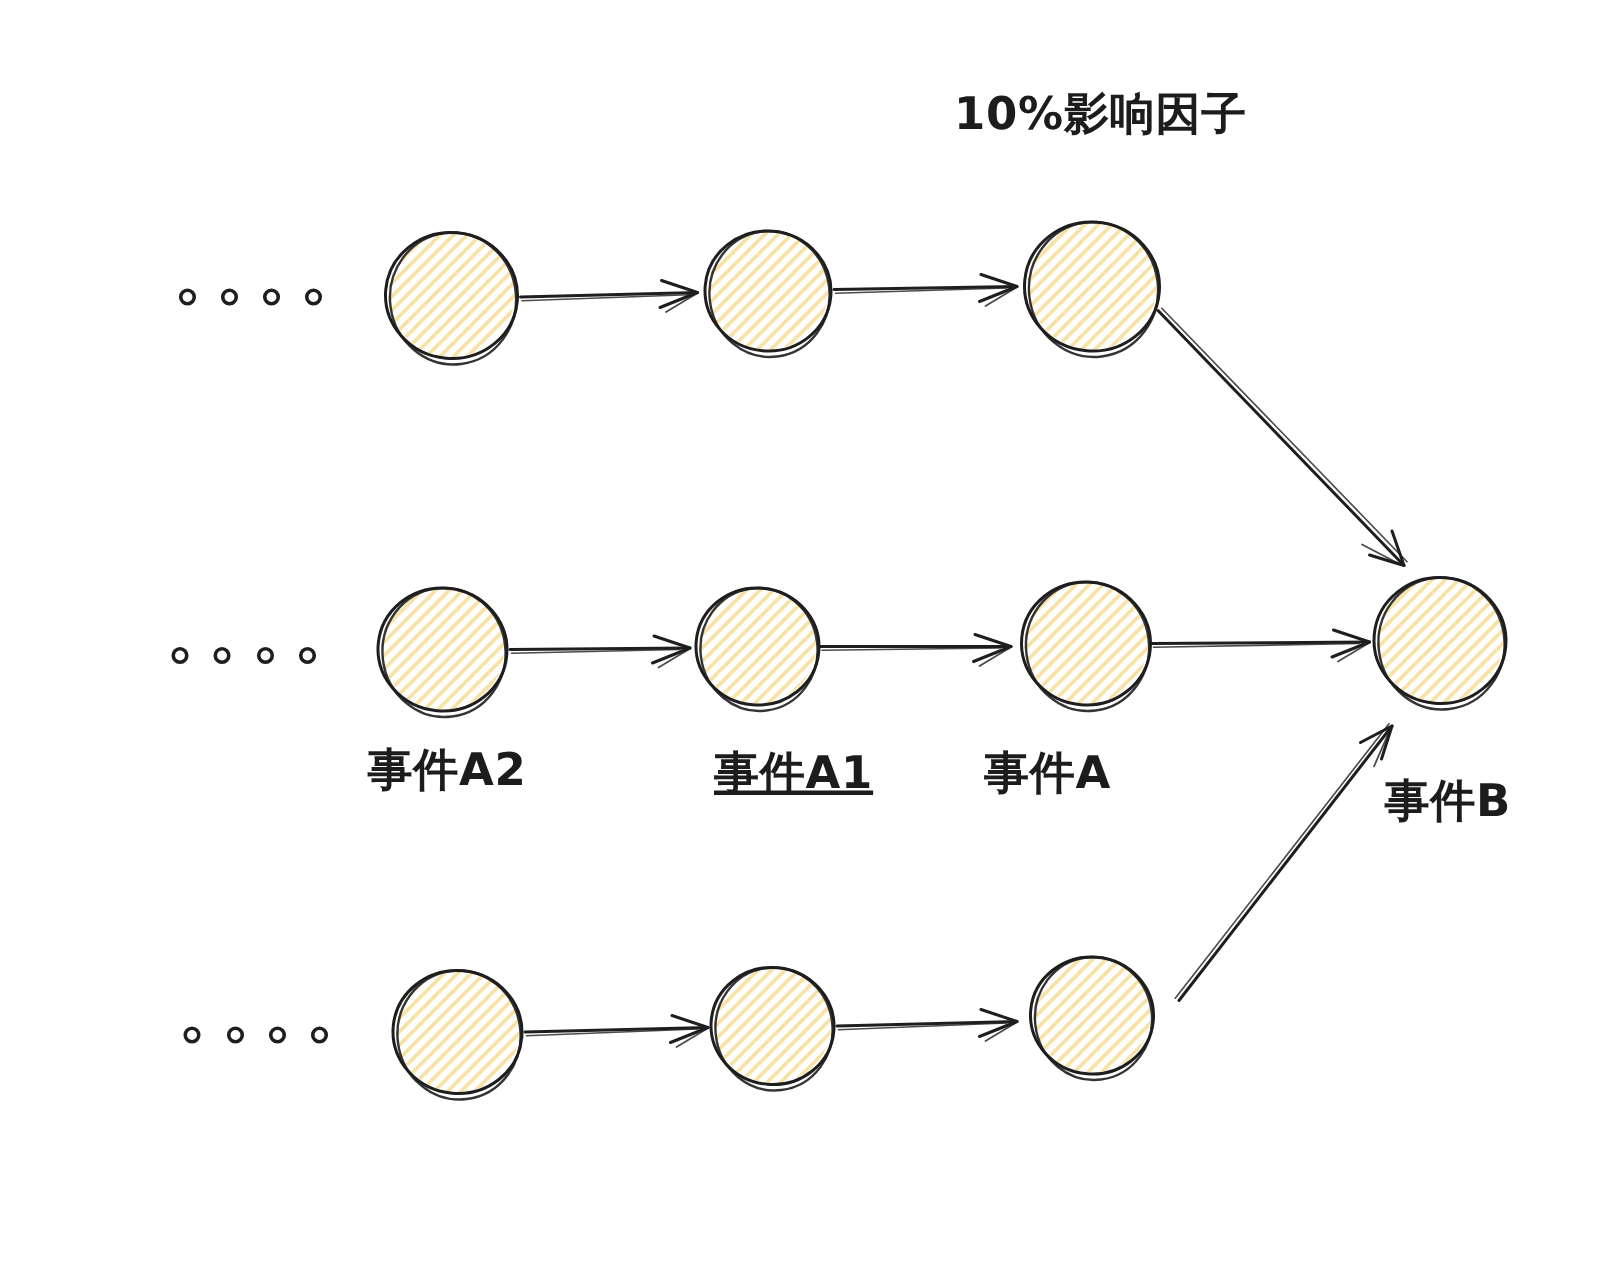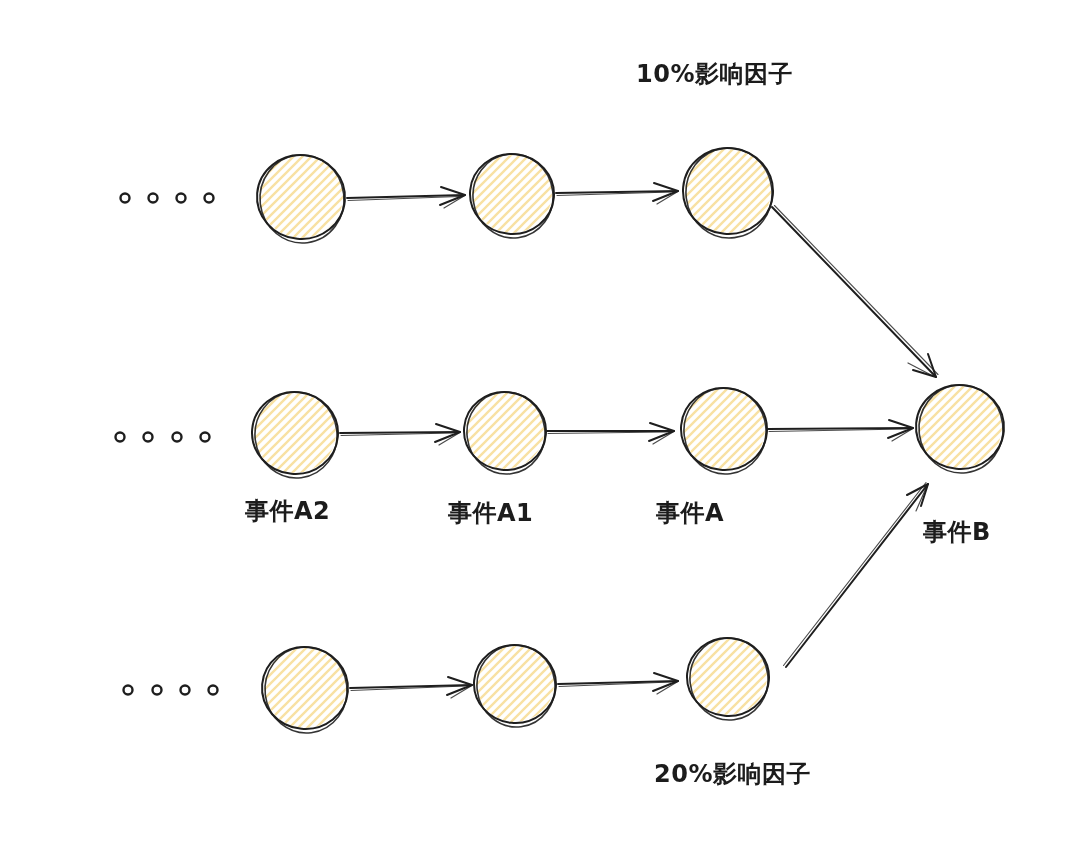--- a/index.html
+++ b/index.html
@@ -16,21 +16,21 @@
   .shaft2{stroke:#1e1e1e;stroke-width:1.1;fill:none;opacity:.8;stroke-linecap:round;}
   .head{stroke:#1e1e1e;stroke-width:2;fill:none;stroke-linecap:round;stroke-linejoin:round;}
   .head2{stroke:#1e1e1e;stroke-width:1.2;fill:none;opacity:.8;stroke-linecap:round;}
   .node-o1{fill:none;stroke:#1e1e1e;stroke-width:2;}
   .node-o2{fill:none;stroke:#1e1e1e;stroke-width:1.6;opacity:.9;}
   .dot{fill:#ffffff;stroke:#1e1e1e;stroke-width:2.4;}
   
   .lbl{
     position:absolute;
     color:#1c1c1c;
-    font-size:24px;
+    font-size:30px;
     font-weight:600;
     letter-spacing:.5px;
     white-space:nowrap;
     line-height:1;
   }
 </style>
 </head>
 <body>
 
 <div class="stage">
@@ -174,22 +174,21 @@
         <path class="shaft2" d="M783.5,665.5 L926,482.5"></path>
         <path class="head" d="M921,506 L928,484 L907,495"></path>
         <path class="head2" d="M916,511 L926,488"></path>
       </g>
     </g>
   </svg>
 
   <div class="lbl" style="left:636px;top:62px;">10%影响因子</div>
 
 
-  <div class="lbl" style="left:654px;top:762px;">20%影响因子</div>
 
   <div class="lbl" style="left:245px;top:499px;">事件A2</div>
 
-  <div class="lbl" style="left:448px;top:501px;">事件A1</div>
+  <div class="lbl" style="left:476px;top:501px;text-decoration:underline;">事件A1</div>
 
   <div class="lbl" style="left:656px;top:501px;text-align:center;">事件A</div>
 
   <div class="lbl" style="left:923px;top:520px;">事件B</div>
 </div>
 
 </body></html>

